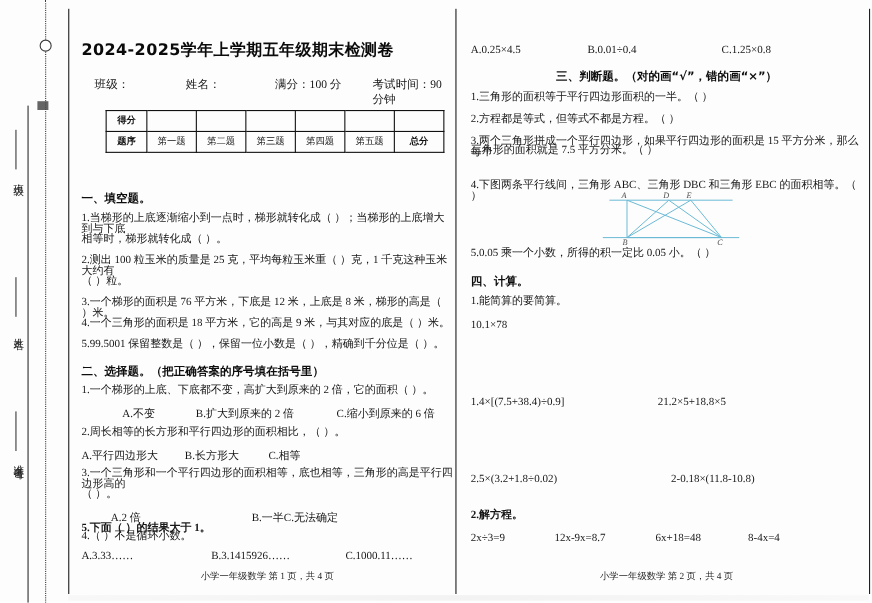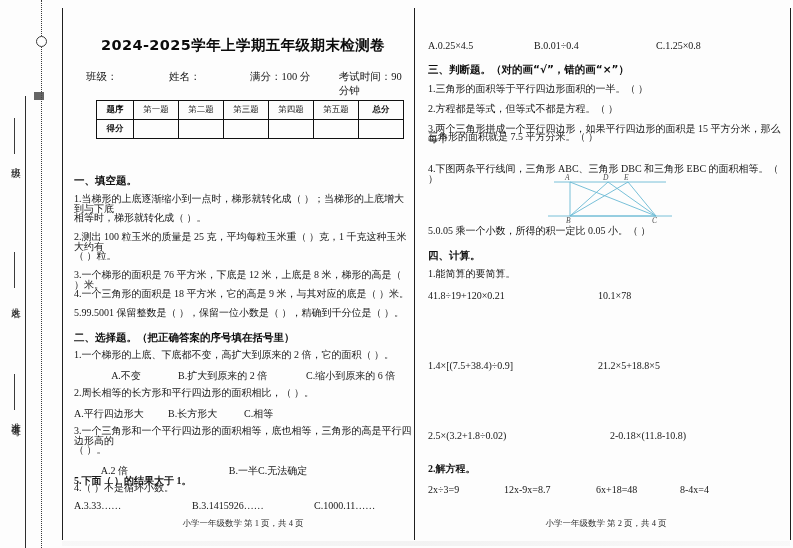--- a/index.html
+++ b/index.html
@@ -61,21 +61,21 @@
   }
   .col-rule.right{left:414px;}
   .col-rule.far{left:790px;}
 
   .inner{position:absolute;left:12px;top:0;width:338px;}
   .inner-r{position:absolute;left:10px;top:0;width:356px;}
 
   
   .exam-title{
     position:absolute;left:0;top:36px;width:338px;
-    text-align:center;
+    text-align:left;
     font-family:"DejaVu Sans","Liberation Sans",sans-serif;
     font-weight:bold;font-size:14.5px;letter-spacing:.4px;
     color:#0b0b0b;
   }
   .info-line{
     position:absolute;left:0;top:70px;width:338px;
     font-size:10.5px;color:#151515;
     display:flex;gap:0;
   }
   .info-line .seg{display:inline-block;}
@@ -168,37 +168,37 @@
       <div class="info-line">
         <span class="seg s1">班级：</span>
         <span class="seg s2">姓名：</span>
         <span class="seg s3">满分：100 分</span>
         <span class="seg s4">考试时间：90 分钟</span>
       </div>
 
       <table class="score-table">
         <tbody>
             <tr>
+          <td class="head">得分</td>
+          <td></td>
+          <td></td>
+          <td></td>
+          <td></td>
+          <td></td>
+          <td></td>
+        </tr>
+        <tr>
           <td class="head">题序</td>
           <td>第一题</td>
           <td>第二题</td>
           <td>第三题</td>
           <td>第四题</td>
           <td>第五题</td>
           <td class="total">总分</td>
         </tr>
-        <tr>
-          <td class="head">得分</td>
-          <td></td>
-          <td></td>
-          <td></td>
-          <td></td>
-          <td></td>
-          <td></td>
-        </tr>
       </tbody>
         </table>
 
       <div class="blk sec-head" style="top:174px;">一、填空题。</div>
       <div class="blk q" style="top:194px;">1.当梯形的上底逐渐缩小到一点时，梯形就转化成（        ）；当梯形的上底增大到与下底</div>
       <div class="blk q" style="top:213px;">相等时，梯形就转化成（      ）。</div>
       <div class="blk q" style="top:232px;">2.测出 100 粒玉米的质量是 25 克，平均每粒玉米重（      ）克，1 千克这种玉米大约有</div>
       <div class="blk q" style="top:251px;">（      ）粒。</div>
       <div class="blk q" style="top:270px;">3.一个梯形的面积是 76 平方米，下底是 12 米，上底是 8 米，梯形的高是（      ）米。</div>
       <div class="blk q" style="top:289px;">4.一个三角形的面积是 18 平方米，它的高是 9 米，与其对应的底是（      ）米。</div>
@@ -247,21 +247,21 @@
 
   <div class="col col-right">
     <div class="inner-r">
 
       <div class="blk-r opts" style="top:40px;">
         <span class="bl" style="width:106px;">A.0.25×4.5</span>
         <span class="bl" style="width:122px;">B.0.01÷0.4</span>
         <span class="bl">C.1.25×0.8</span>
       </div>
 
-      <div class="blk-r sec-head" style="top:63px;">三、判断题。（对的画“√”，错的画“×”）</div>
+      <div class="blk-r sec-head" style="top:63px;text-align:center;">三、判断题。（对的画“√”，错的画“×”）</div>
       <div class="blk-r q" style="top:84px;">1.三角形的面积等于平行四边形面积的一半。（      ）</div>
       <div class="blk-r q" style="top:104px;">2.方程都是等式，但等式不都是方程。（      ）</div>
       <div class="blk-r q" style="top:124px;">3.两个三角形拼成一个平行四边形，如果平行四边形的面积是 15 平方分米，那么每个</div>
       <div class="blk-r q" style="top:132px;">三角形的面积就是 7.5 平方分米。（      ）</div>
       <div class="blk-r q" style="top:164px;">4.下图两条平行线间，三角形 ABC、三角形 DBC 和三角形 EBC 的面积相等。（      ）</div>
 
       <div class="figure-wrap">
         <svg width="128" height="52" viewBox="0 0 128 52">
           <g stroke="#69b9d4" stroke-width="0.9" fill="none">
             <line x1="8" y1="10" x2="120" y2="10"></line>
@@ -283,21 +283,20 @@
           </g>
         </svg>
       </div>
 
       <div class="blk-r q" style="top:226px;">5.0.05 乘一个小数，所得的积一定比 0.05 小。（      ）</div>
 
       <div class="blk-r sec-head" style="top:249px;">四、计算。</div>
       <div class="blk-r q" style="top:269px;">1.能简算的要简算。</div>
 
       <div class="blk-r opts" style="top:290px;">
-        <span class="bl" style="width:170px;">41.8÷19+120×0.21</span>
         <span class="bl">10.1×78</span>
       </div>
       <div class="blk-r opts" style="top:360px;">
         <span class="bl" style="width:170px;">1.4×[(7.5+38.4)÷0.9]</span>
         <span class="bl">21.2×5+18.8×5</span>
       </div>
       <div class="blk-r opts" style="top:430px;">
         <span class="bl" style="width:182px;">2.5×(3.2+1.8÷0.02)</span>
         <span class="bl">2-0.18×(11.8-10.8)</span>
       </div>

